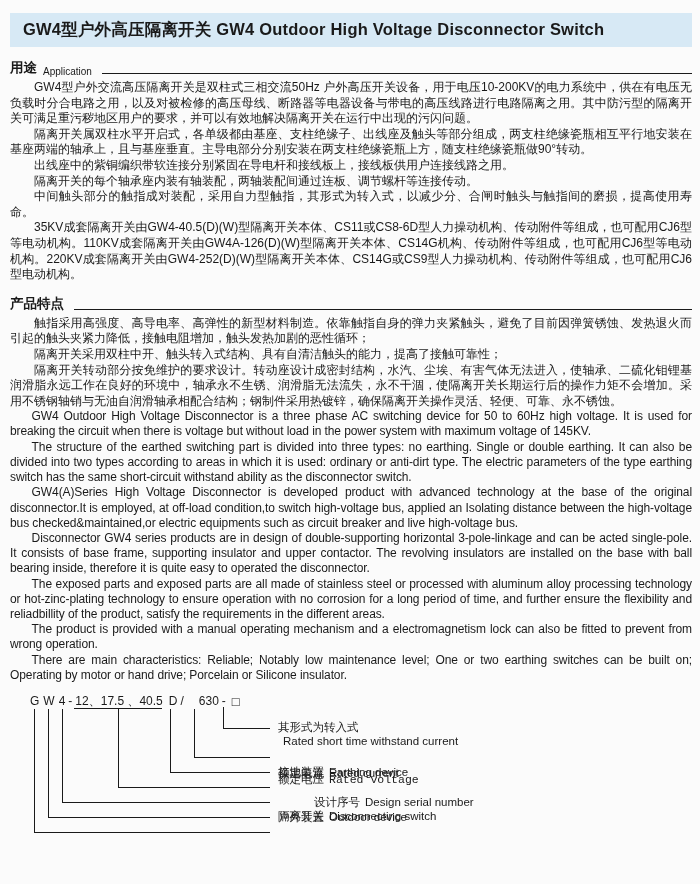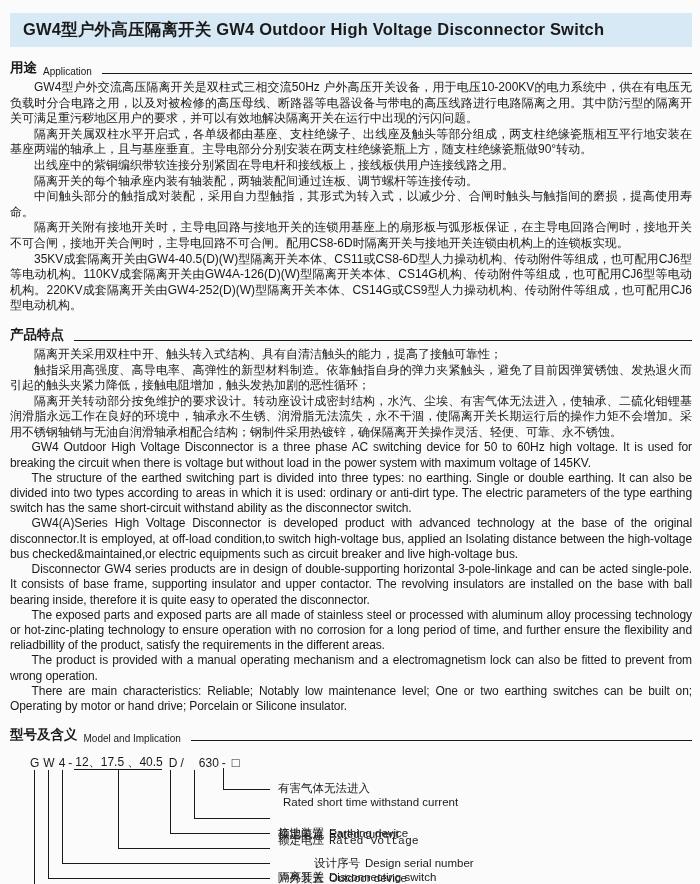--- a/index.html
+++ b/index.html
@@ -60,46 +60,40 @@
     <span class="sec-cn">用途</span>
     <span class="sec-en">Application</span>
     <span class="sec-rule"></span>
   </div>
   <div>
     <p class="cn-p">GW4型户外交流高压隔离开关是双柱式三相交流50Hz 户外高压开关设备，用于电压10-200KV的电力系统中，供在有电压无负载时分合电路之用，以及对被检修的高压母线、断路器等电器设备与带电的高压线路进行电路隔离之用。其中防污型的隔离开关可满足重污秽地区用户的要求，并可以有效地解决隔离开关在运行中出现的污闪问题。</p>
     <p class="cn-p">隔离开关属双柱水平开启式，各单级都由基座、支柱绝缘子、出线座及触头等部分组成，两支柱绝缘瓷瓶相互平行地安装在基座两端的轴承上，且与基座垂直。主导电部分分别安装在两支柱绝缘瓷瓶上方，随支柱绝缘瓷瓶做90°转动。</p>
     <p class="cn-p">出线座中的紫铜编织带软连接分别紧固在导电杆和接线板上，接线板供用户连接线路之用。</p>
     <p class="cn-p">隔离开关的每个轴承座内装有轴装配，两轴装配间通过连板、调节螺杆等连接传动。</p>
     <p class="cn-p">中间触头部分的触指成对装配，采用自力型触指，其形式为转入式，以减少分、合闸时触头与触指间的磨损，提高使用寿命。</p>
-    <p class="cn-p">隔离开关附有接地开关时，主导电回路与接地开关的连锁用基座上的扇形板与弧形板保证，在主导电回路合闸时，接地开关不可合闸，接地开关合闸时，主导电回路不可合闸。配用CS8-6D时隔离开关与接地开关连锁由机构上的连锁板实现。</p>
     <p class="cn-p">35KV成套隔离开关由GW4-40.5(D)(W)型隔离开关本体、CS11或CS8-6D型人力操动机构、传动附件等组成，也可配用CJ6型等电动机构。110KV成套隔离开关由GW4A-126(D)(W)型隔离开关本体、CS14G机构、传动附件等组成，也可配用CJ6型等电动机构。220KV成套隔离开关由GW4-252(D)(W)型隔离开关本体、CS14G或CS9型人力操动机构、传动附件等组成，也可配用CJ6型电动机构。</p>
   </div>
 
   <div class="sec-head">
     <span class="sec-cn">产品特点</span>
     <span class="sec-rule"></span>
   </div>
   <div>
+    <p class="cn-p">触指采用高强度、高导电率、高弹性的新型材料制造。依靠触指自身的弹力夹紧触头，避免了目前因弹簧锈蚀、发热退火而引起的触头夹紧力降低，接触电阻增加，触头发热加剧的恶性循环；</p>
     <p class="cn-p">隔离开关采用双柱中开、触头转入式结构、具有自清洁触头的能力，提高了接触可靠性；</p>
-    <p class="cn-p">触指采用高强度、高导电率、高弹性的新型材料制造。依靠触指自身的弹力夹紧触头，避免了目前因弹簧锈蚀、发热退火而引起的触头夹紧力降低，接触电阻增加，触头发热加剧的恶性循环；</p>
     <p class="cn-p">隔离开关转动部分按免维护的要求设计。转动座设计成密封结构，水汽、尘埃、有害气体无法进入，使轴承、二硫化钼锂基润滑脂永远工作在良好的环境中，轴承永不生锈、润滑脂无法流失，永不干涸，使隔离开关长期运行后的操作力矩不会增加。采用不锈钢轴销与无油自润滑轴承相配合结构；钢制件采用热镀锌，确保隔离开关操作灵活、轻便、可靠、永不锈蚀。</p>
     <p class="en-p">GW4 Outdoor High Voltage Disconnector is a three phase AC switching device for 50 to 60Hz high voltage. It is used for breaking the circuit when there is voltage but without load in the power system with maximum voltage of 145KV.</p>
     <p class="en-p">The structure of the earthed switching part is divided into three types: no earthing. Single or double earthing. It can also be divided into two types according to areas in which it is used: ordinary or anti-dirt type. The electric parameters of the type earthing switch has the same short-circuit withstand ability as the disconnector switch.</p>
     <p class="en-p">GW4(A)Series High Voltage Disconnector is developed product with advanced technology at the base of the original disconnector.It is employed, at off-load condition,to switch high-voltage bus, applied an Isolating distance between the high-voltage bus checked&amp;maintained,or electric equipments such as circuit breaker and live high-voltage bus.</p>
     <p class="en-p">Disconnector GW4 series products are in design of double-supporting horizontal 3-pole-linkage and can be acted single-pole. It consists of base frame, supporting insulator and upper contactor. The revolving insulators are installed on the base with ball bearing inside, therefore it is quite easy to operated the disconnector.</p>
     <p class="en-p">The exposed parts and exposed parts are all made of stainless steel or processed with aluminum alloy processing technology or hot-zinc-plating technology to ensure operation with no corrosion for a long period of time, and further ensure the flexibility and reliadbillity of the product, satisfy the requirements in the different areas.</p>
     <p class="en-p">The product is provided with a manual operating mechanism and a electromagnetism lock can also be fitted to prevent from wrong operation.</p>
     <p class="en-p">There are main characteristics: Reliable; Notably low maintenance level; One or two earthing switches can be built on; Operating by motor or hand drive; Porcelain or Silicone insulator.</p>
   </div>
 
-  <div class="sec-head">
-    <span class="sec-cn">型号及含义</span>
-    <span class="sec-en">Model and Implication</span>
-    <span class="sec-rule"></span>
-  </div>
 
   <div class="diagram">
     <div class="code">
       <span class="g">G</span>
       <span class="w">W</span>
       <span class="four">4</span>
       <span class="d1">-</span>
       <span class="nums">12、17.5 、40.5</span>
       <span class="dl">D</span>
       <span class="sl">/</span>
@@ -120,21 +114,21 @@
 
     <div class="ln hln" style="left:24px;top:139px;width:236px;"></div>
     <div class="ln hln" style="left:38px;top:124px;width:222px;"></div>
     <div class="ln hln" style="left:52px;top:109px;width:208px;"></div>
     <div class="ln hln" style="left:108px;top:94px;width:152px;"></div>
     <div class="ln hln" style="left:160px;top:79px;width:100px;"></div>
     <div class="ln hln" style="left:184px;top:64px;width:76px;"></div>
     <div class="ln hln" style="left:213px;top:35px;width:47px;"></div>
 
     <div class="m-label" style="top:27px;">
-      <span>有害气体无法进入</span>
+      <span>其形式为转入式</span>
       <span class="en en-line">Rated short time withstand current</span>
     </div>
     <div class="m-label" style="top:73px;text-align:right;">
       <span>额定电流</span><span class="en">Rated current</span>
     </div>
     <div class="m-label" style="top:72px;text-align:right;">
       <span>接地装置</span><span class="en">Earthing device</span>
     </div>
     <div class="m-label" style="top:80px;font-family:Liberation Mono, monospace;">
       <span>额定电压</span><span class="en">Rated voltage</span>

